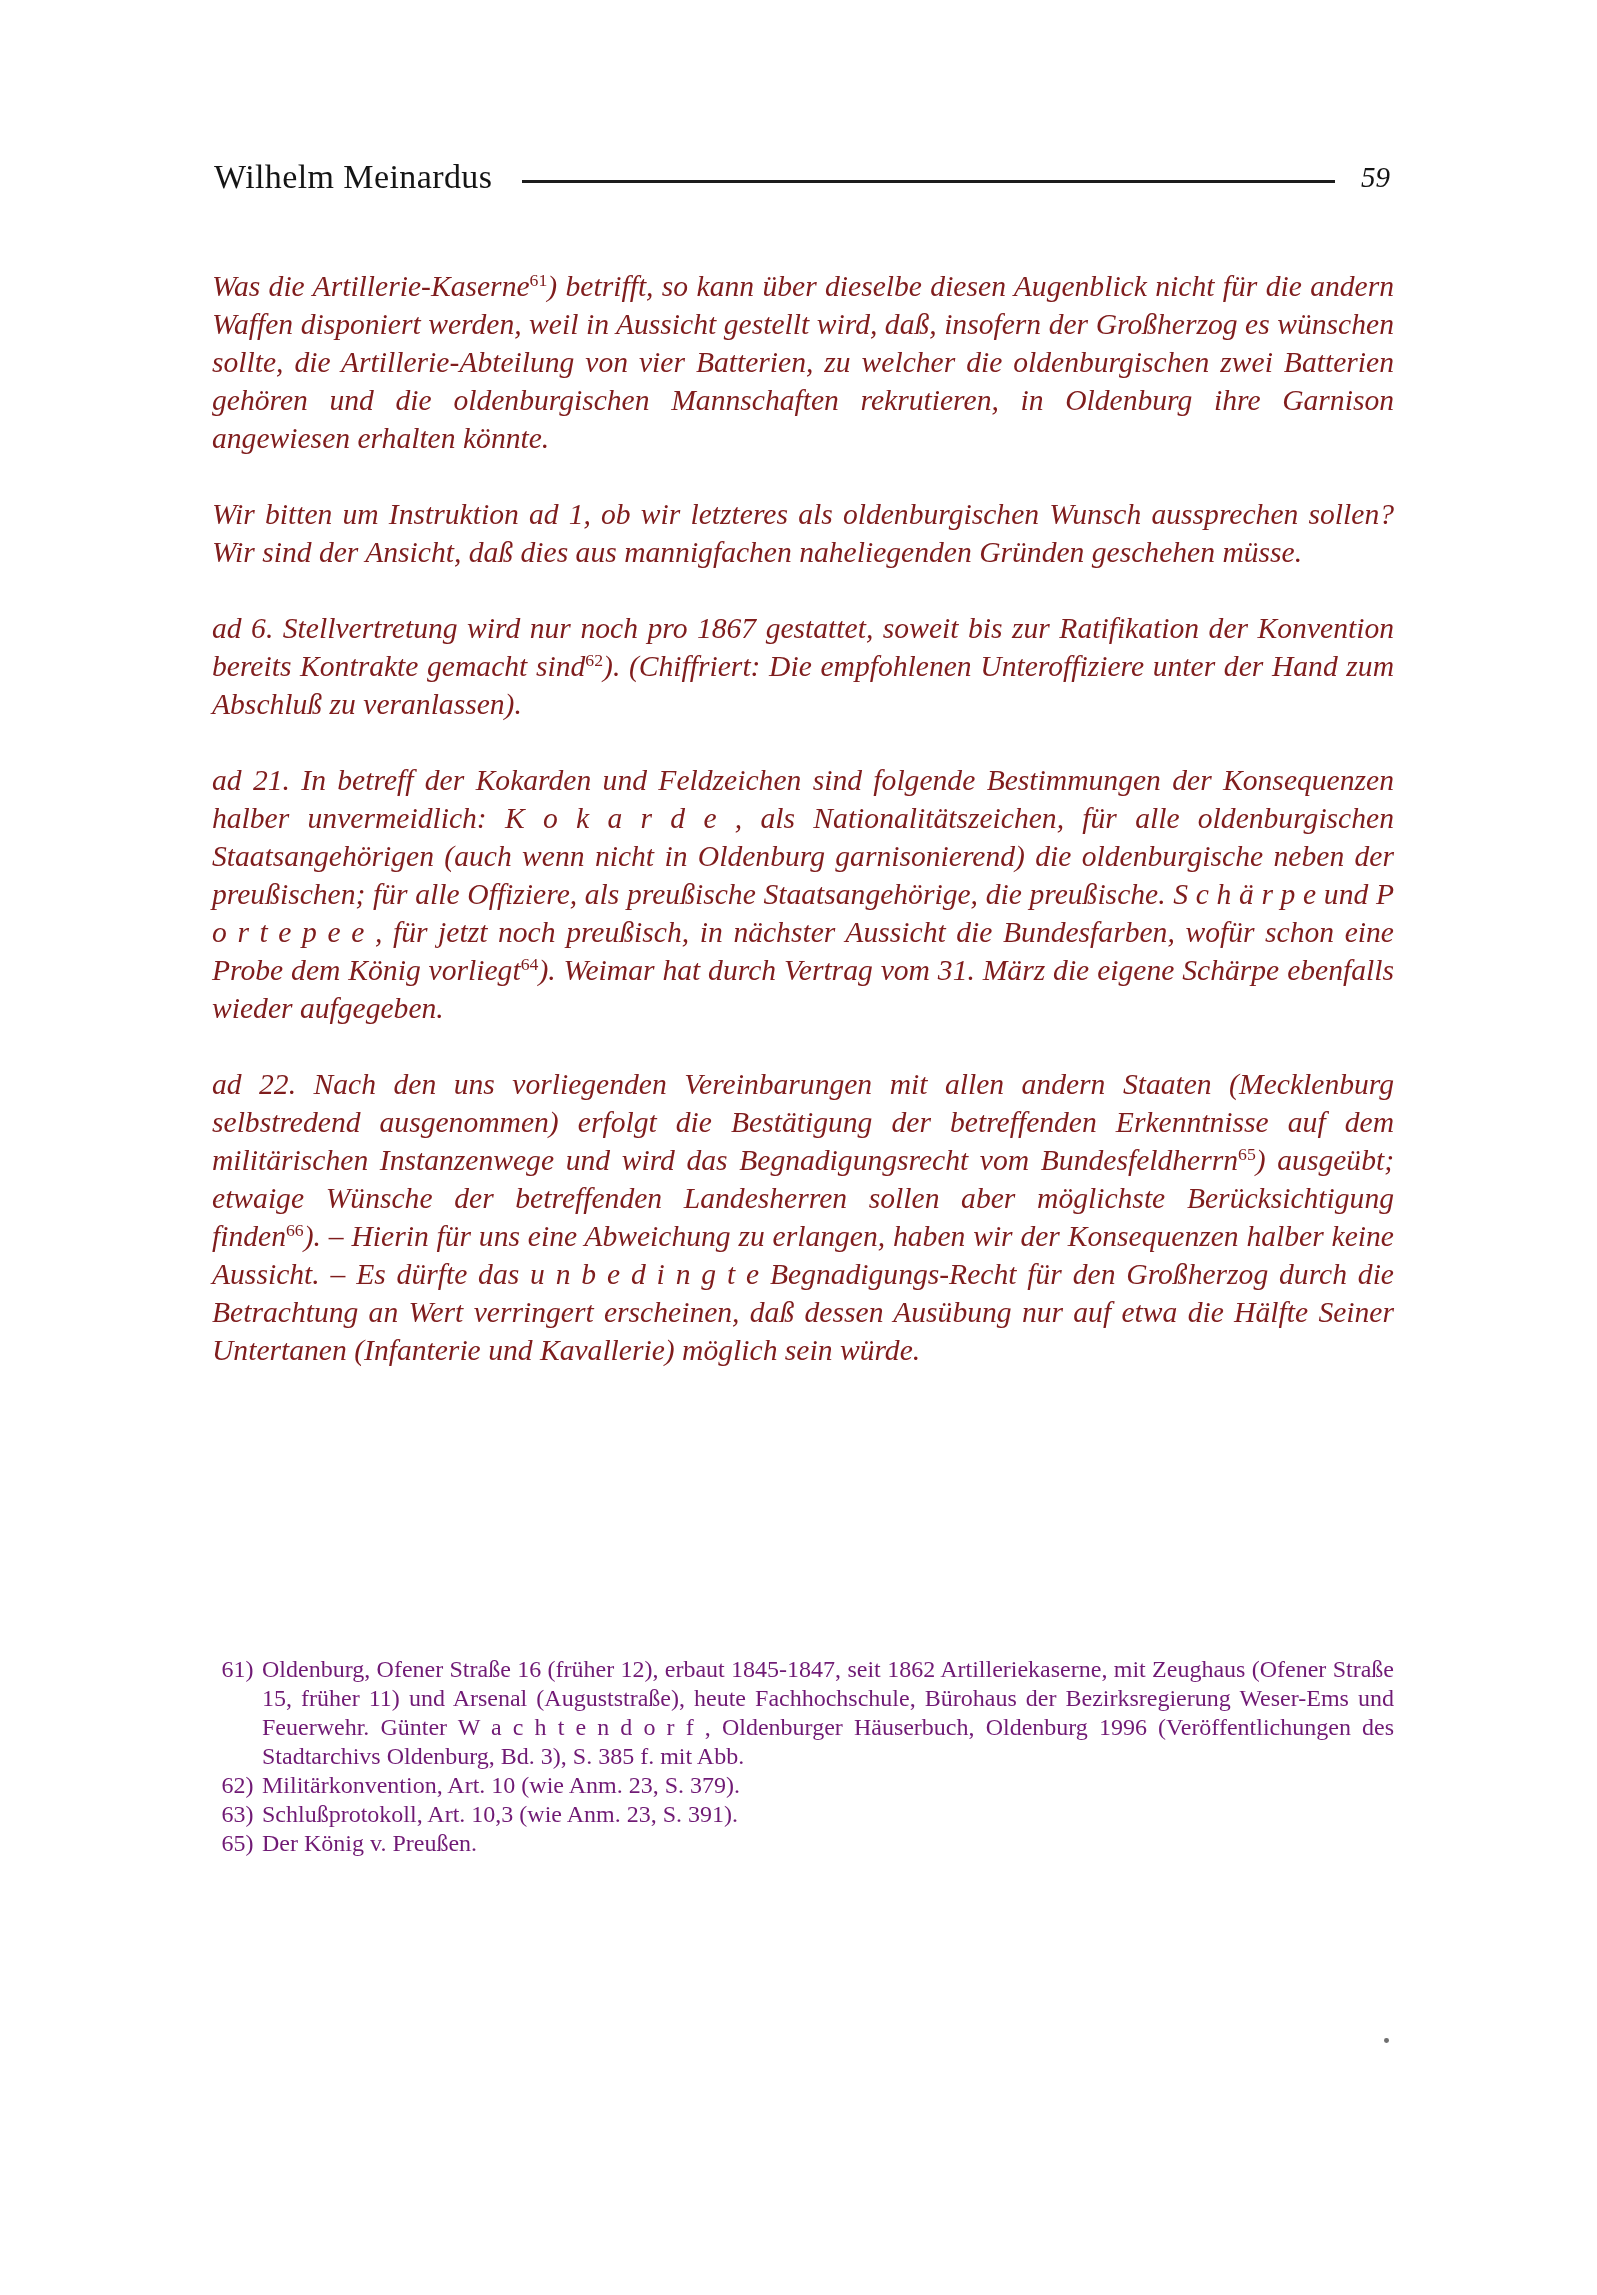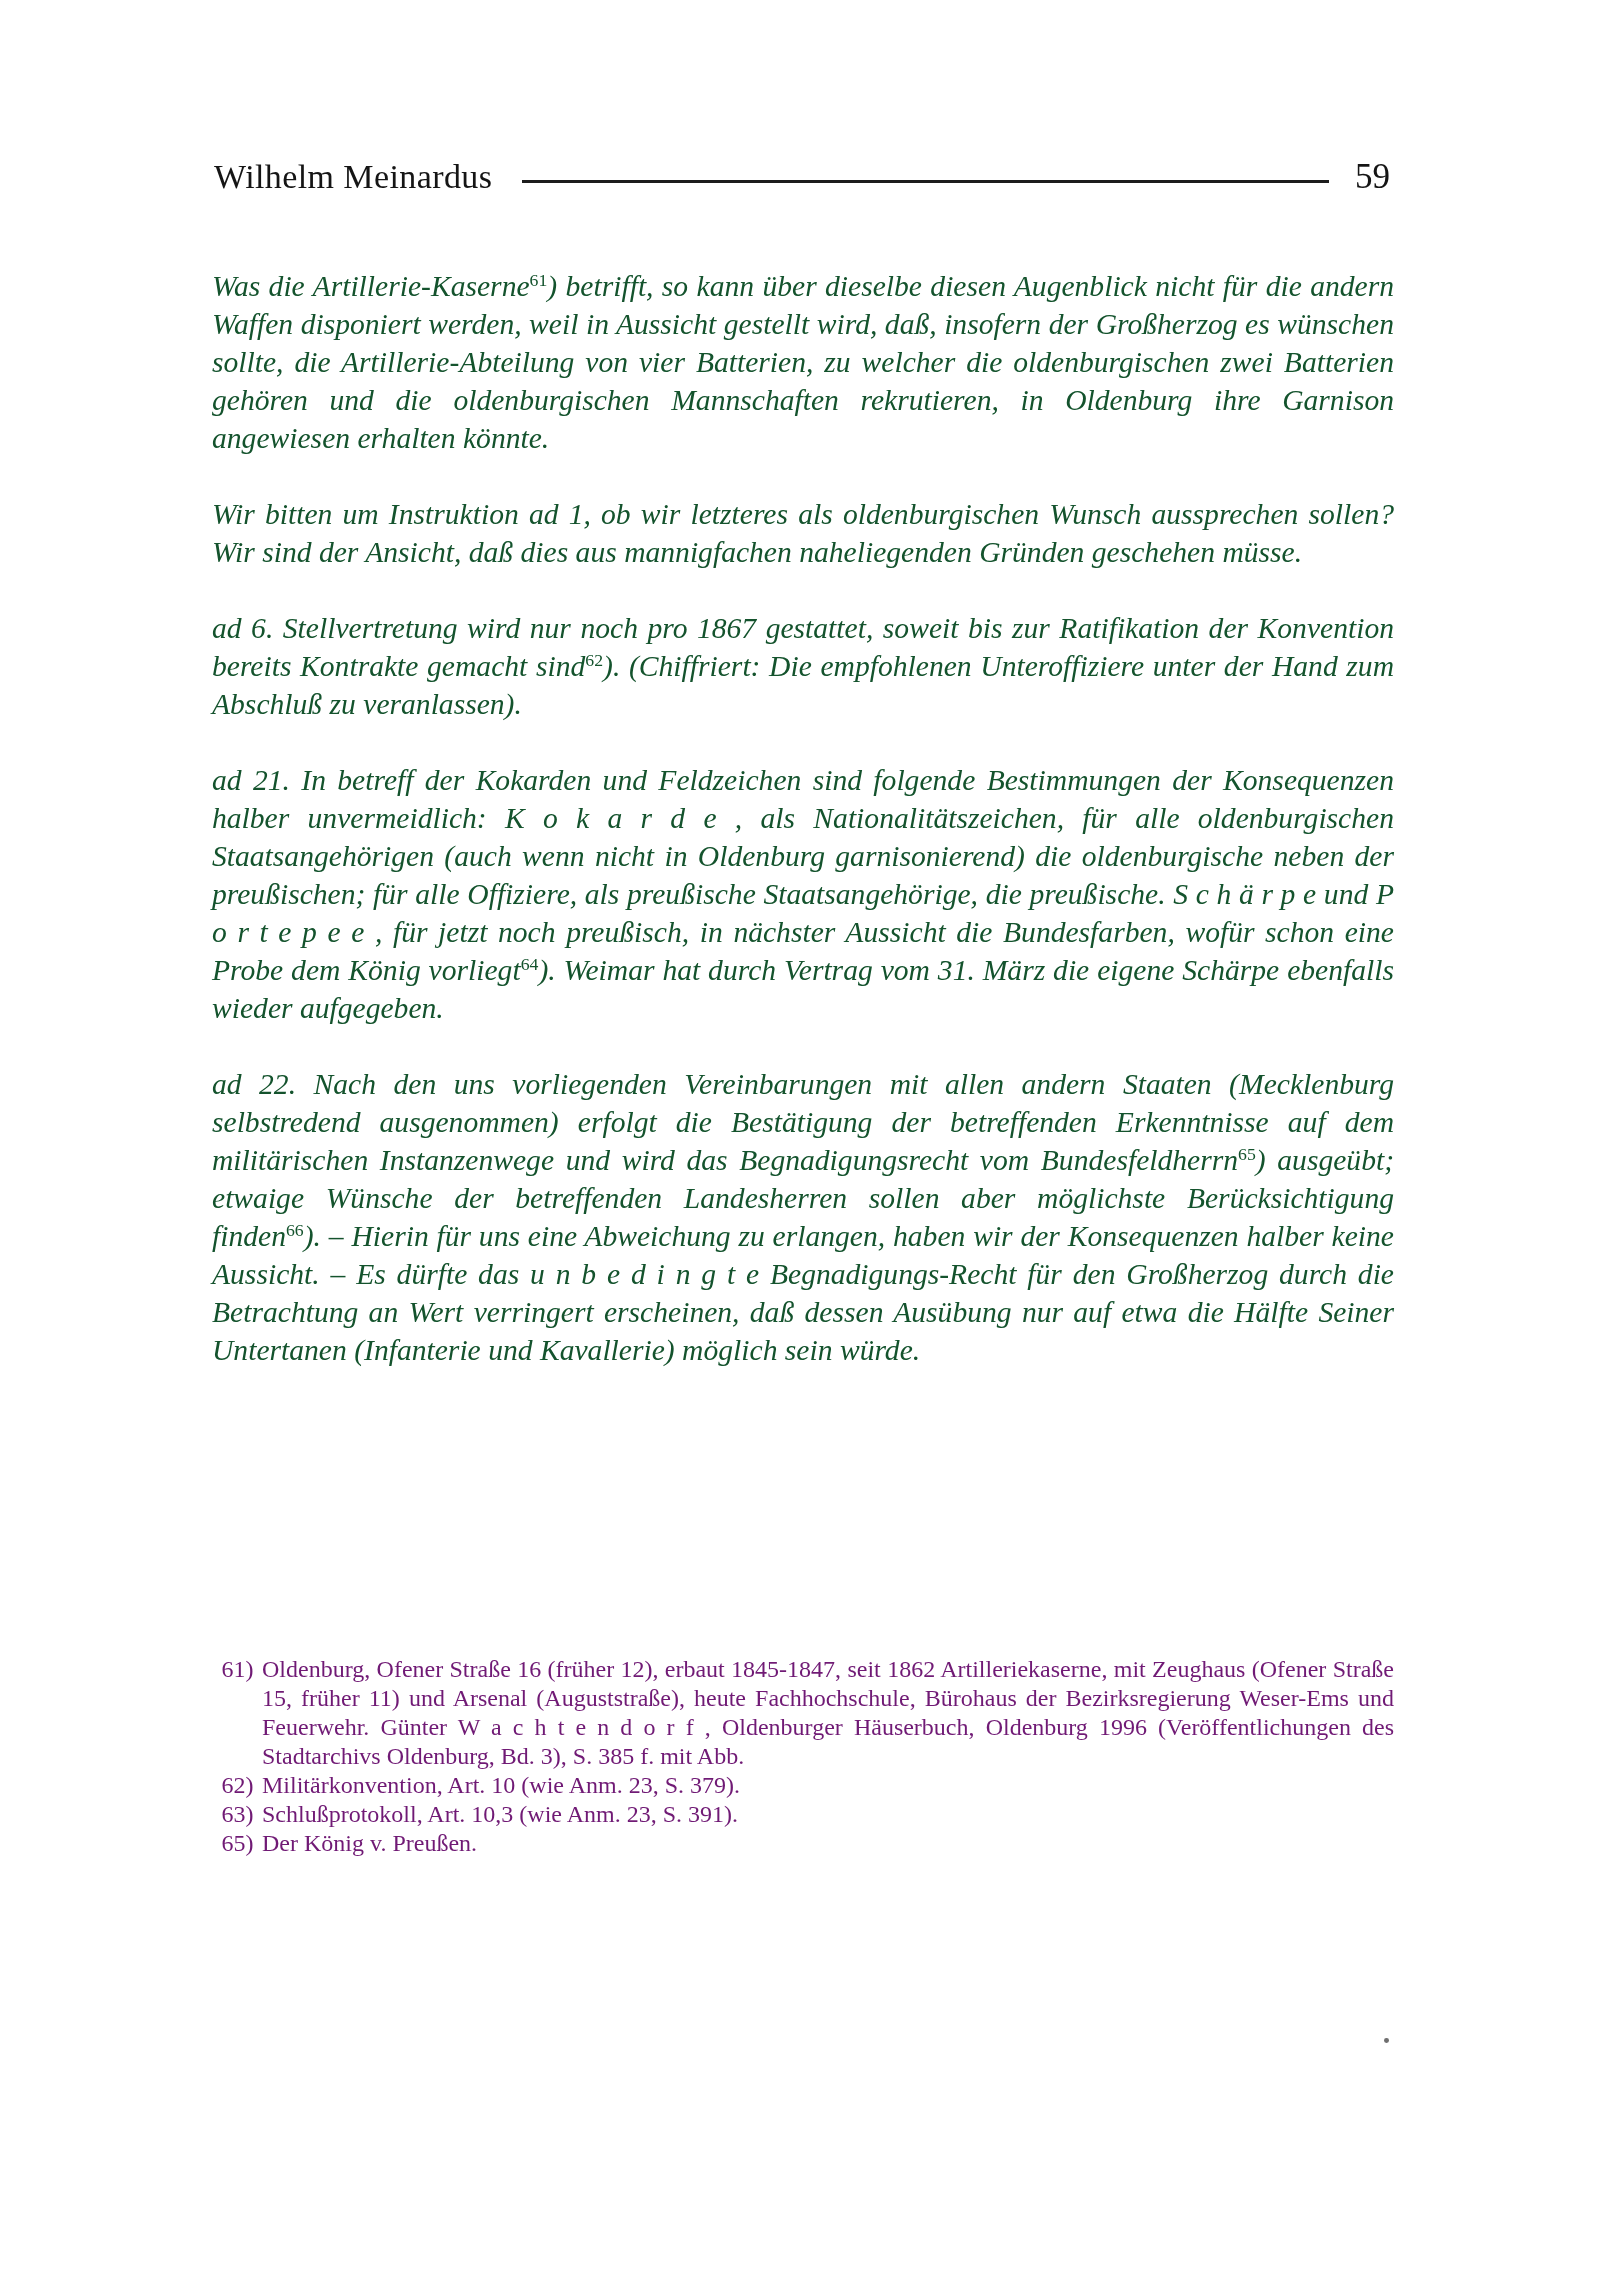--- a/index.html
+++ b/index.html
@@ -16,26 +16,26 @@
     position:absolute;left:214px;top:158px;width:1176px;height:38px;
     display:flex;align-items:center;
   }
   .author{
     font-size:34px;letter-spacing:0.4px;white-space:nowrap;color:#151515;
   }
   .rule{
     flex:1;height:3.2px;background:#1d1d1d;
     margin:0 25.6px 0 30px;position:relative;top:4.8px;
   }
-  .pagenum{font-size:35px;color:#151515;}
+  .pagenum{font-size:29px;color:#151515;font-style:italic;}
   
   .body{
     position:absolute;left:212px;top:267px;width:1182px;
     font-style:italic;font-size:29.6px;line-height:38px;
-    text-align:justify;color:#14532d;
+    text-align:justify;color:#7f1d1d;
   }
   .body p{margin:0 0 38px 0;}
   .body p:last-child{margin-bottom:0;}
   sup{
     font-size:0.6em;line-height:0;position:relative;top:-0.55em;
     vertical-align:baseline;font-style:normal;
   }
   
   .footnotes{
     position:absolute;left:212px;top:1655px;width:1182px;

